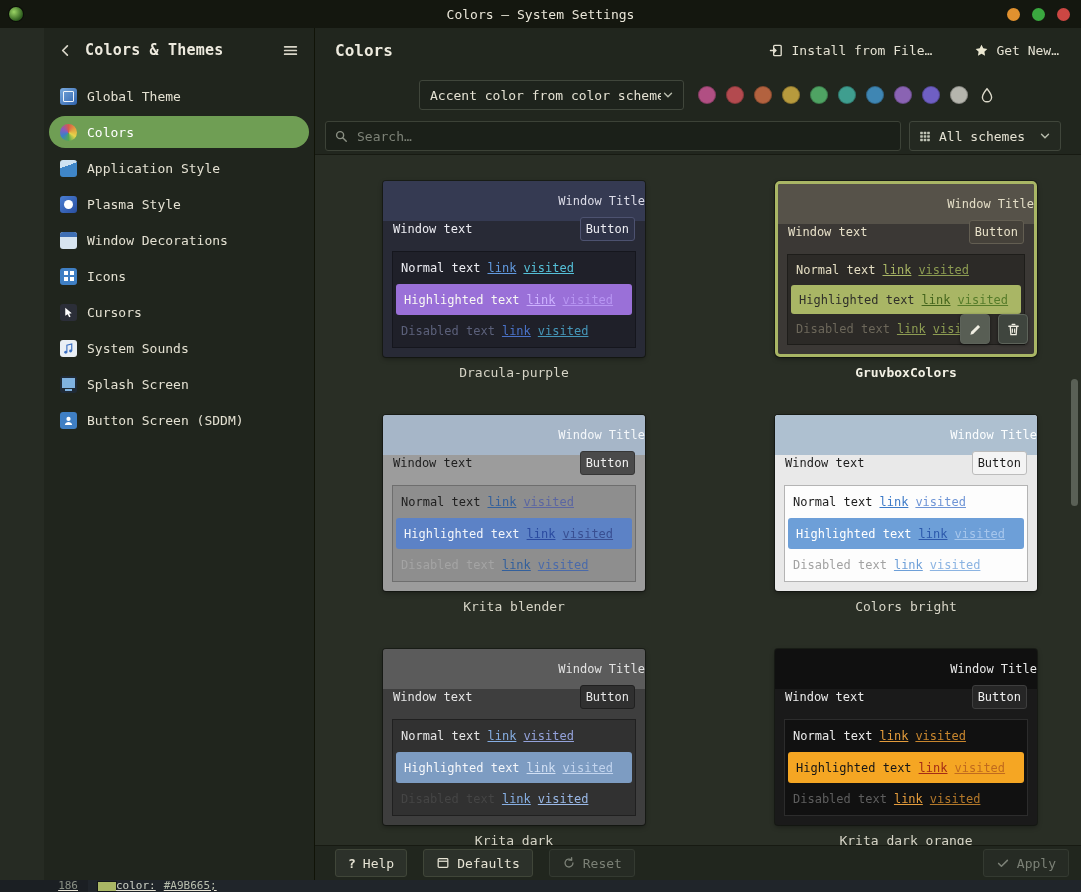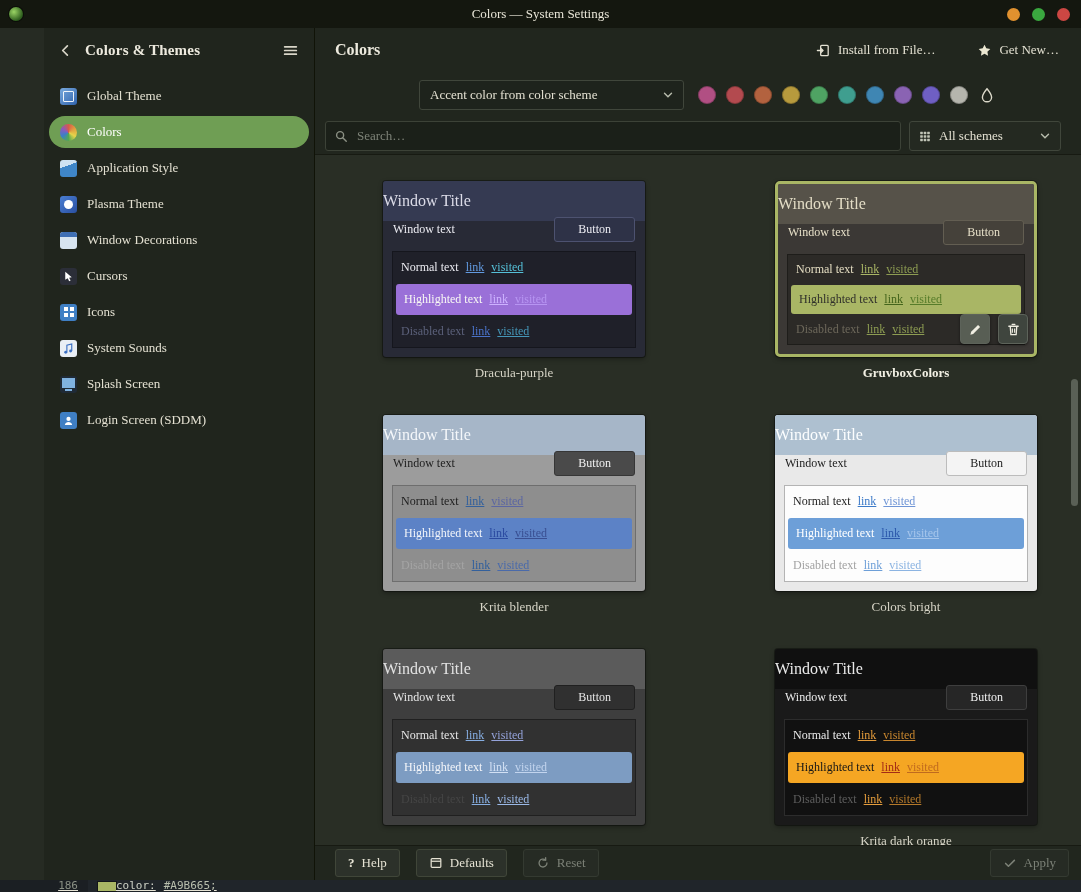--- a/index.html
+++ b/index.html
@@ -1,21 +1,21 @@
 <!DOCTYPE html>
 <html><head>
 <meta charset="utf-8">
 <style>
   html,body{margin:0;padding:0;overflow:hidden;}
   body{
     width:1081px;height:892px;background:#14170f;
     font-family:"DejaVu Sans Mono", monospace;
     color:#e6e3d4;-webkit-font-smoothing:antialiased;
   }
-  .window{position:relative;width:1081px;height:880px;display:flex;flex-direction:column;background:#262b23;font-family:Liberation Serif, serif;}
+  .window{position:relative;width:1081px;height:880px;display:flex;flex-direction:column;background:#262b23;}
 
   
   .titlebar{height:28px;background:#14170f;position:relative;display:flex;align-items:center;flex:none;}
   .app-icon{width:14px;height:14px;border-radius:50%;margin-left:9px;
     background:radial-gradient(circle at 35% 35%, #9ad464, #2e5e1e 70%);box-shadow:0 0 0 1px #0b0d08;}
   .tb-title{position:absolute;left:0;right:0;text-align:center;font-size:13px;color:#e9e6d8;pointer-events:none;}
   .tb-controls{margin-left:auto;display:flex;gap:12px;padding-right:11px;}
   .tb-dot{width:13px;height:13px;border-radius:50%;}
   .tb-dot.min{background:#e0912f;} .tb-dot.max{background:#3aa83f;} .tb-dot.close{background:#cc4743;}
 
@@ -71,23 +71,23 @@
   .filter-dd .grid-ic svg{width:14px;height:14px;}
   .filter-dd .dd-label{flex:1;white-space:nowrap;}
 
   
   .content{flex:1;position:relative;overflow:hidden;background:#292e25;}
   .grid{display:grid;grid-template-columns:262px 262px;column-gap:130px;row-gap:34px;padding:26px 0 0 68px;}
   .scheme{width:262px;}
   .preview{position:relative;height:176px;border-radius:3px;overflow:hidden;box-sizing:border-box;
     box-shadow:0 0 0 1px rgba(0,0,0,.35), 0 2px 5px rgba(0,0,0,.35);}
   .preview.selected{border:3px solid #a9b665;border-radius:5px;}
-  .ptitle{position:absolute;left:0;right:0;top:0;height:40px;display:flex;align-items:center;justify-content:flex-start;font-size:16px;}
+  .ptitle{position:absolute;left:0;right:0;top:0;height:40px;display:flex;align-items:center;justify-content:flex-end;font-size:12px;}
   .prow{position:absolute;left:0;right:0;top:26px;height:44px;display:flex;align-items:center;justify-content:space-between;padding:0 10px;font-size:12px;}
-  .pbtn{font-size:12px;padding:4px 23px;border-radius:3px;border:1px solid transparent;}
+  .pbtn{font-size:12px;padding:4px 5px;border-radius:3px;border:1px solid transparent;}
   .pview{position:absolute;left:9px;right:9px;top:70px;bottom:9px;border:1px solid transparent;display:flex;flex-direction:column;}
   .pline{flex:1;display:flex;align-items:center;gap:7px;padding:0 8px;font-size:12px;white-space:nowrap;overflow:hidden;}
   .pline.hl{margin:0 3px;border-radius:3px;}
   .lnk{text-decoration:underline;}
   .scheme-label{margin-top:8px;height:16px;text-align:center;font-size:13px;color:#d6d4c6;white-space:nowrap;}
   .scheme-label.selected{font-weight:bold;color:#f2f0e4;}
   .overlay-actions{position:absolute;right:6px;bottom:10px;display:flex;gap:8px;z-index:3;}
   .ov-btn{width:28px;height:28px;border-radius:4px;background:#3f453e;border:1px solid #5d635a;display:flex;align-items:center;justify-content:center;color:#f0eee2;box-shadow:0 1px 3px rgba(0,0,0,.5);}
   .ov-btn svg{width:15px;height:15px;}
   .ov-btn.edit{background:#585e54;}
@@ -154,41 +154,41 @@
             <span class="side-label">Colors</span>
           </div>
           <div class="side-item">
             <span class="sicon" style="background:linear-gradient(160deg,#cfe2f2 0 36%,#3f86c8 36%)"></span>
             <span class="side-label">Application Style</span>
           </div>
           <div class="side-item">
             <span class="sicon" style="background:linear-gradient(135deg,#4a7fd4,#2a4fa0)">
               <span style="position:absolute;left:4px;top:4px;width:9px;height:9px;border-radius:50%;background:#fff"></span>
             </span>
-            <span class="side-label">Plasma Theme</span>
+            <span class="side-label">Plasma Style</span>
           </div>
           <div class="side-item">
             <span class="sicon" style="background:#d7e4f0">
               <span style="position:absolute;left:0;top:0;right:0;height:5px;background:#3f6fb4"></span>
             </span>
             <span class="side-label">Window Decorations</span>
+          </div>
+          <div class="side-item">
+            <span class="sicon" style="background:#3f7fc4">
+              <span class="dots"></span>
+            </span>
+            <span class="side-label">Icons</span>
           </div>
           <div class="side-item">
             <span class="sicon" style="background:#2b2e38">
               <svg viewBox="0 0 16 16">
                 <path d="M4 2l8 7-3.2.4 1.8 3.6-1.8.9-1.8-3.7L4 12z" fill="#fff"></path>
               </svg>
             </span>
             <span class="side-label">Cursors</span>
-          </div>
-          <div class="side-item">
-            <span class="sicon" style="background:#3f7fc4">
-              <span class="dots"></span>
-            </span>
-            <span class="side-label">Icons</span>
           </div>
           <div class="side-item">
             <span class="sicon" style="background:#e9eef5">
               <svg viewBox="0 0 16 16">
                 <path d="M6 12.5V4l6-1.5V11" fill="none" stroke="#3a6fc4" stroke-width="1.4"></path>
                 <circle cx="4.6" cy="12.6" r="1.8" fill="#3a6fc4"></circle>
                 <circle cx="10.6" cy="11.1" r="1.8" fill="#3a6fc4"></circle>
               </svg>
             </span>
             <span class="side-label">System Sounds</span>
@@ -200,21 +200,21 @@
             </span>
             <span class="side-label">Splash Screen</span>
           </div>
           <div class="side-item">
             <span class="sicon" style="background:#3f7fc4">
               <svg viewBox="0 0 16 16">
                 <circle cx="8" cy="6" r="2.6" fill="#fff"></circle>
                 <path d="M3.5 13.5c.6-2.6 2.3-3.6 4.5-3.6s3.9 1 4.5 3.6z" fill="#fff"></path>
               </svg>
             </span>
-            <span class="side-label">Login Screen (SDDM)</span>
+            <span class="side-label">Button Screen (SDDM)</span>
           </div>
         </div>
     </div>
 
     <div class="main">
       <div class="main-header">
         <span class="main-title">Colors</span>
         <span class="header-actions">
           <span class="header-btn">
             <svg viewBox="0 0 16 16">
@@ -444,20 +444,21 @@
                     <span class="lnk" style="color:#d2e0f4">link</span>
                     <span class="lnk" style="color:#c2d4ee">visited</span>
                   </div>
                   <div class="pline disabled">
                     <span style="color:#454545">Disabled text</span>
                     <span class="lnk" style="color:#86aee2">link</span>
                     <span class="lnk" style="color:#9ab8e6">visited</span>
                   </div>
                 </div>
               </div>
+              <div class="scheme-label">Krita dark</div>
             </div>
             <div class="scheme">
               <div class="preview" style="background:#1a1a1a">
                 <div class="ptitle" style="background:#101010;color:#eaeaea">
                   <span>Window Title</span>
                 </div>
                 <div class="prow">
                   <span style="color:#eaeaea">Window text</span>
                   <span class="pbtn" style="background:#262626;color:#f0f0f0;border-color:#3e3e3e">Button</span>
                 </div>

